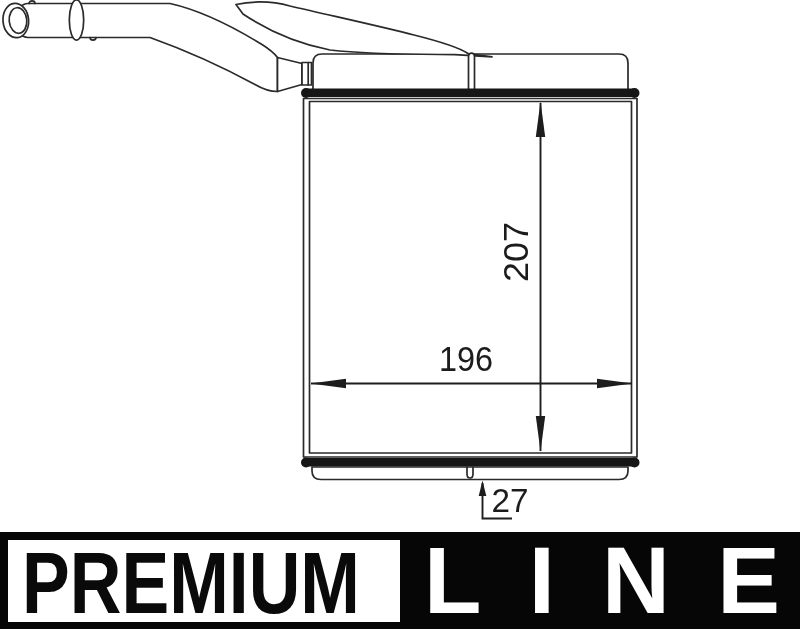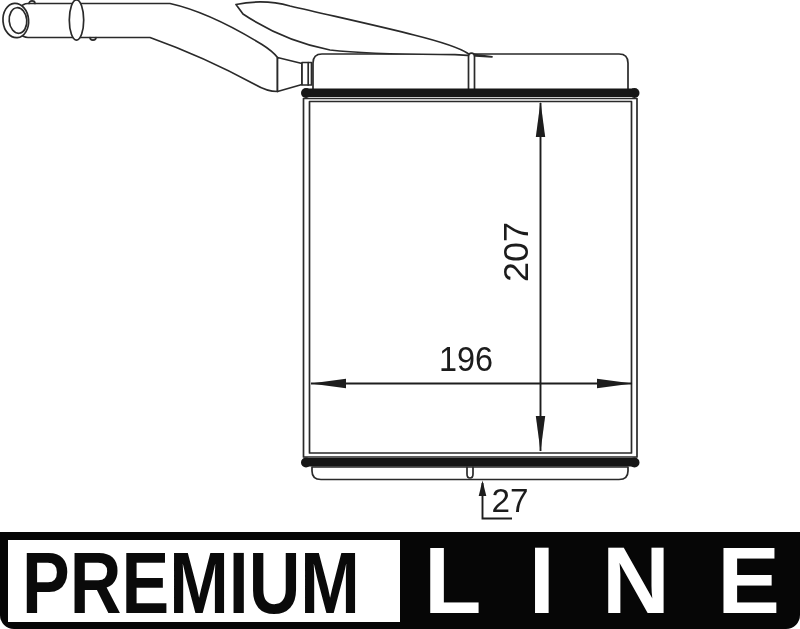--- a/index.html
+++ b/index.html
@@ -2,21 +2,20 @@
 <html><head>
 <meta charset="utf-8">
 <style>
   html,body{margin:0;padding:0;background:#ffffff;}
   .screen{
     position:relative;
     width:800px;height:629px;
     background:#ffffff;
     overflow:hidden;
     font-family:"Liberation Sans","DejaVu Sans",sans-serif;
-    border-radius:14px;
   }
   svg{display:block;}
   .thin{fill:none;stroke:#2a2a2a;stroke-width:1.7;stroke-linecap:round;stroke-linejoin:round;}
   .thin-fill{fill:#ffffff;stroke:#2a2a2a;stroke-width:1.7;stroke-linejoin:round;}
   .bar{fill:#161616;stroke:none;}
   .dimline{fill:none;stroke:#1d1d1d;stroke-width:1.9;}
   .dimarrow{fill:#1d1d1d;stroke:none;}
   .dimtext{fill:#1c1c1c;font-family:"Liberation Sans","DejaVu Sans",sans-serif;}
 </style>
 </head>

